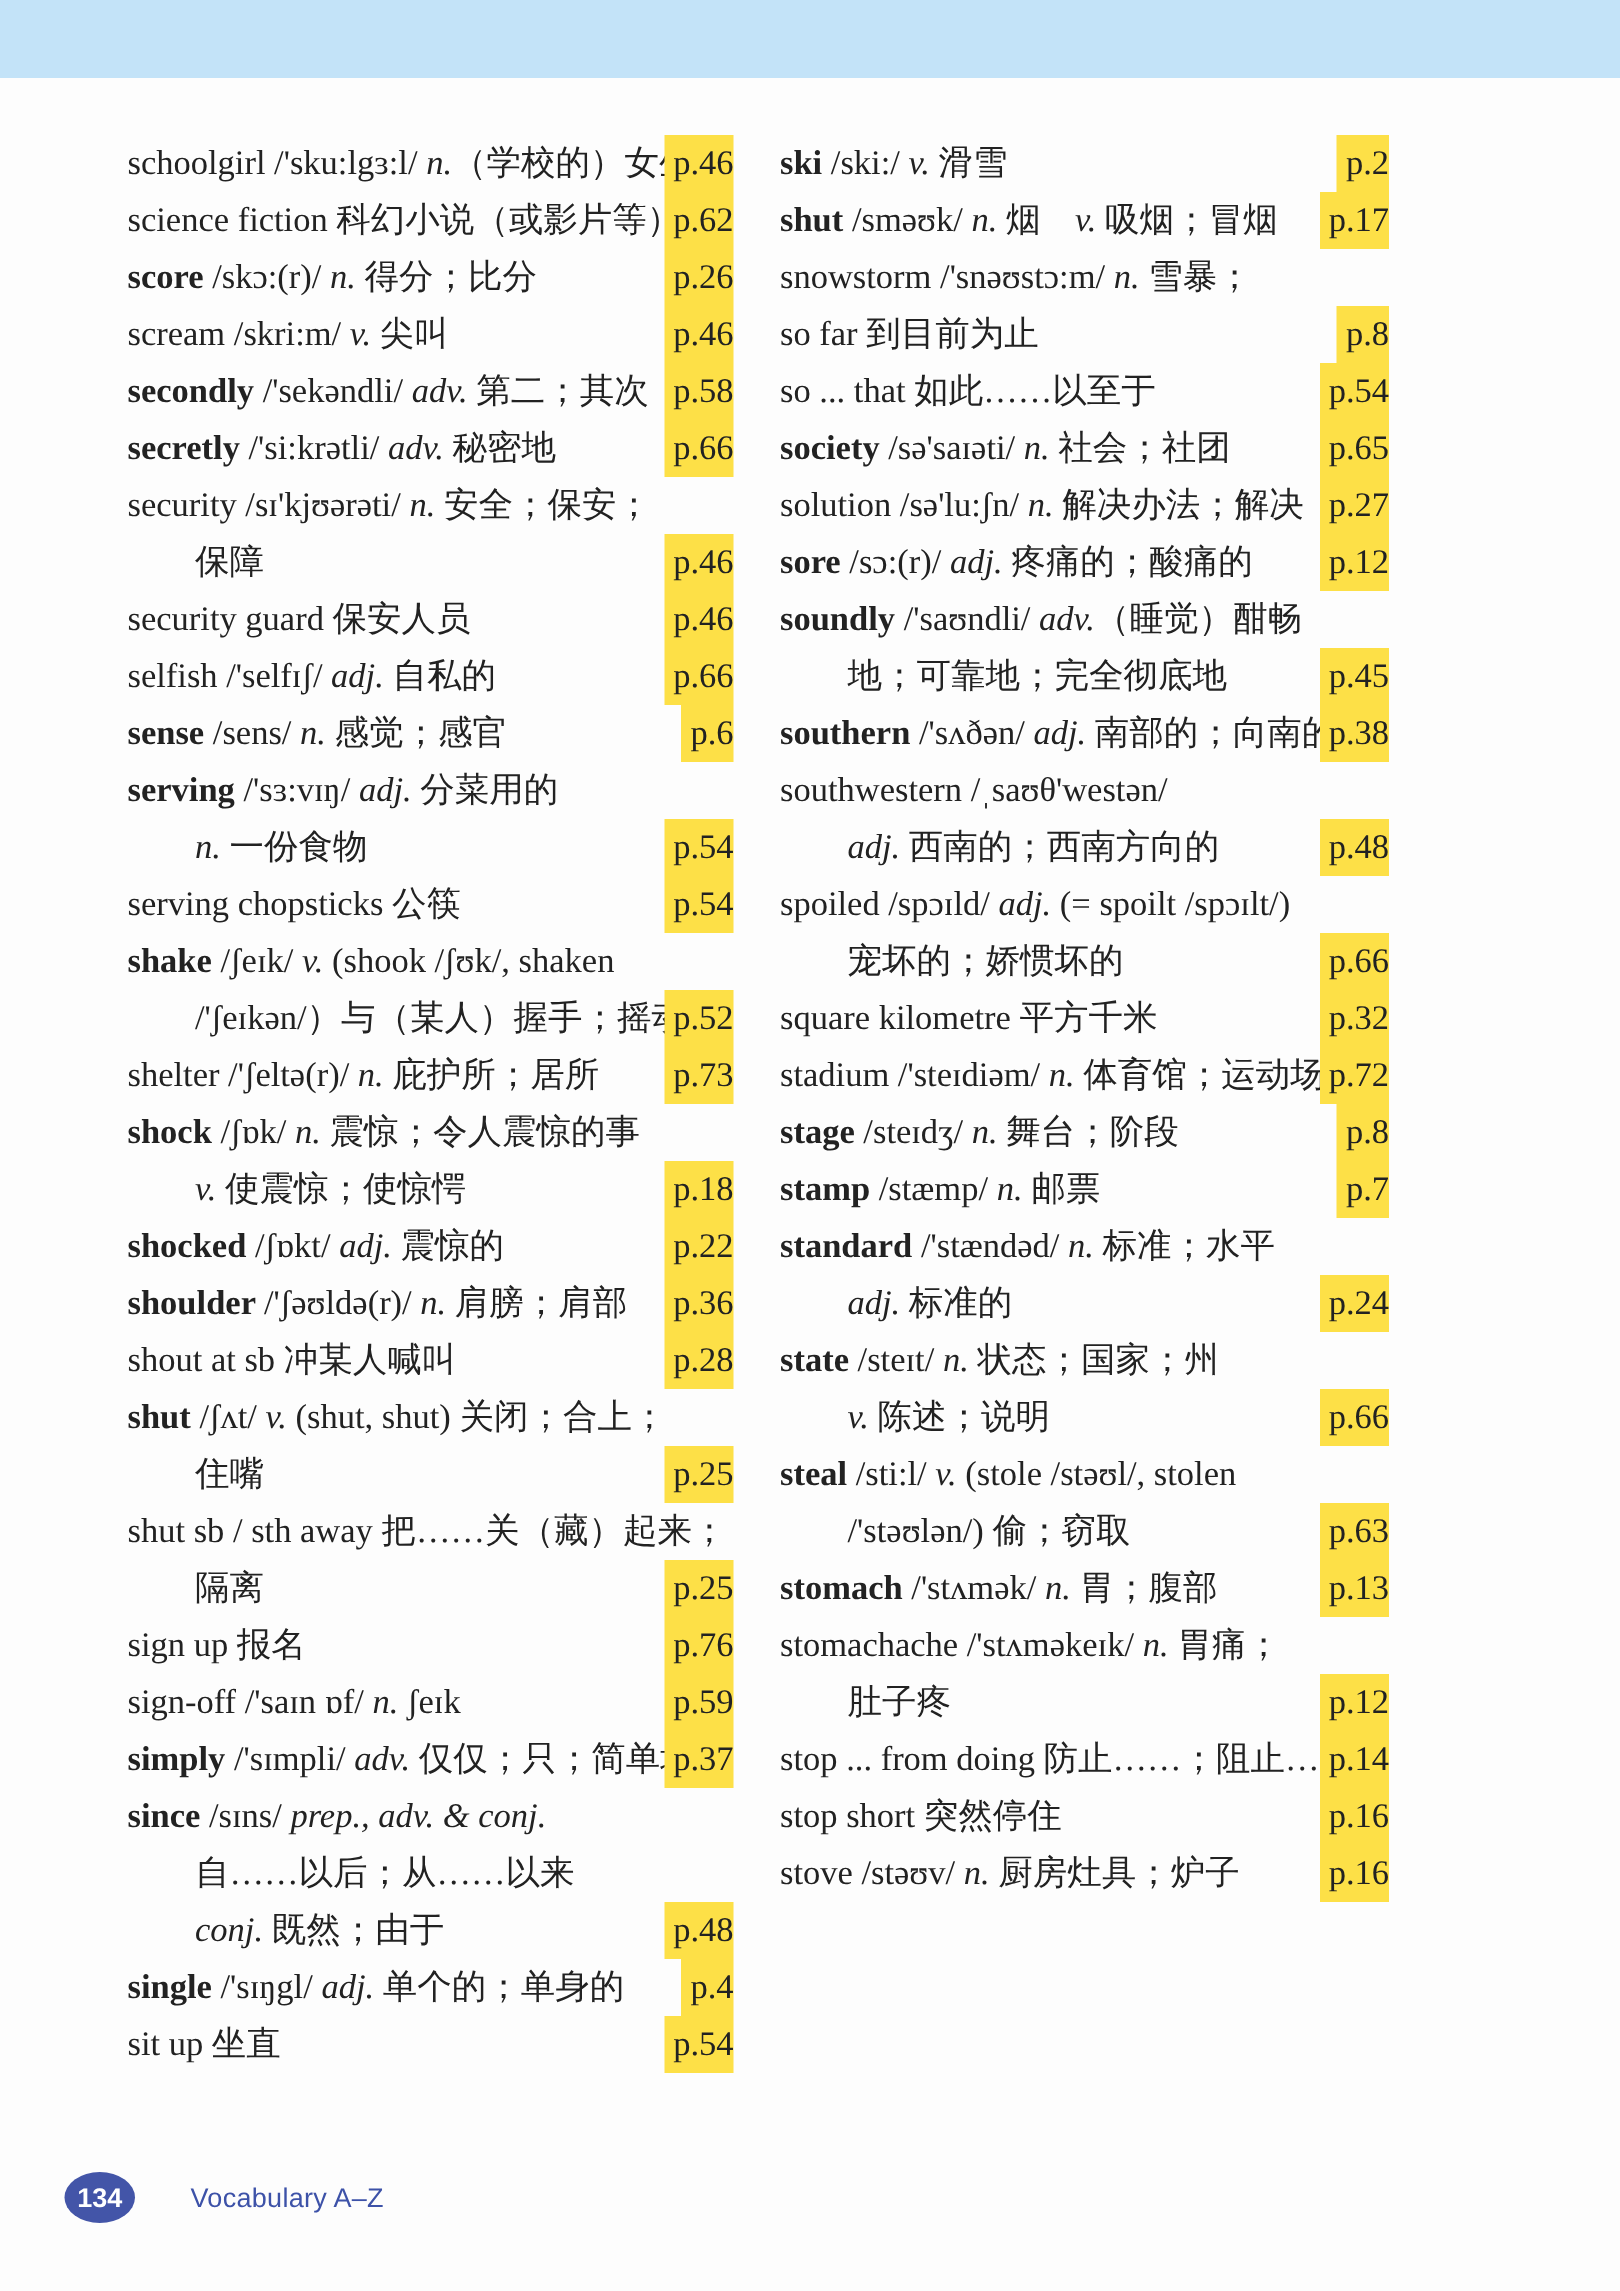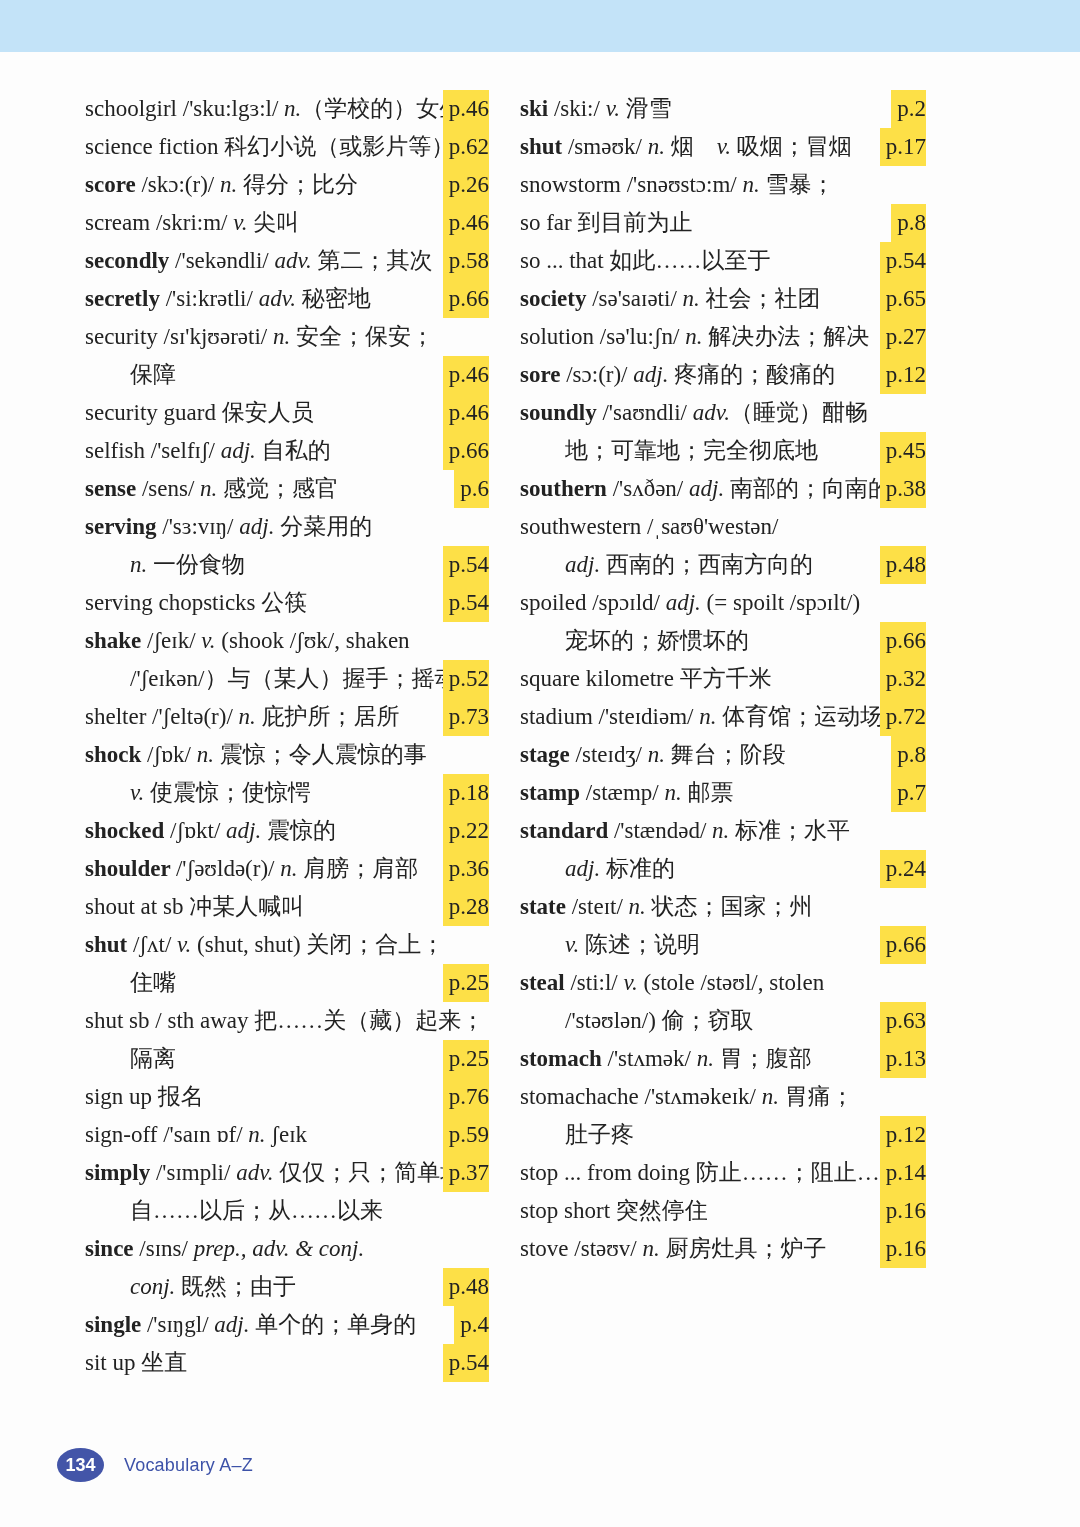--- a/index.html
+++ b/index.html
@@ -27,22 +27,22 @@
     white-space: nowrap;
   }
   .line.ind { padding-left: 45px; }
   .seg-b { font-weight: bold; }
   .seg-i { font-style: italic; }
   .page-ref {
     position: absolute; right: 0; top: 0;
     background: #fde047; padding-left: 6px;
   }
   footer {
-    position: absolute; left: 57px; top: 1448px;
-    display: flex; align-items: center; gap: 20px;
+    position: absolute; left: 43px; top: 1448px;
+    display: flex; align-items: center; gap: 37px;
   }
   .page-badge {
     min-width: 47px; height: 34px;
     border-radius: 50%;
     color: #ffffff;
     font-family: "Liberation Sans", "DejaVu Sans", sans-serif;
     font-weight: bold; font-size: 18px;
     display: flex; align-items: center; justify-content: center;
   }
   .footer-label {
@@ -128,22 +128,22 @@
         <div class="entry">
           <div class="line"><span class="seg-r">sign up  报名</span><span class="page-ref">p.76</span></div>
         </div>
         <div class="entry">
           <div class="line"><span class="seg-r">sign-off /'saɪn ɒf/ </span><span class="seg-i">n.</span><span class="seg-r"> ʃeɪk</span><span class="page-ref">p.59</span></div>
         </div>
         <div class="entry">
           <div class="line"><span class="seg-b">simply </span><span class="seg-r">/'sɪmpli/ </span><span class="seg-i">adv.</span><span class="seg-r"> 仅仅；只；简单地</span><span class="page-ref">p.37</span></div>
         </div>
         <div class="entry">
+          <div class="line"><span class="seg-b">since </span><span class="seg-r">/sɪns/ </span><span class="seg-i">prep., adv. &amp; conj.</span></div>
           <div class="line ind"><span class="seg-r">自……以后；从……以来</span></div>
-          <div class="line"><span class="seg-b">since </span><span class="seg-r">/sɪns/ </span><span class="seg-i">prep., adv. &amp; conj.</span></div>
           <div class="line ind"><span class="seg-i">conj.</span><span class="seg-r"> 既然；由于</span><span class="page-ref">p.48</span></div>
         </div>
         <div class="entry">
           <div class="line"><span class="seg-b">single </span><span class="seg-r">/'sɪŋgl/ </span><span class="seg-i">adj.</span><span class="seg-r"> 单个的；单身的</span><span class="page-ref">p.4</span></div>
         </div>
         <div class="entry">
           <div class="line"><span class="seg-r">sit up 坐直</span><span class="page-ref">p.54</span></div>
         </div>
       </section>
     <section class="col col-right" id="col-right">

